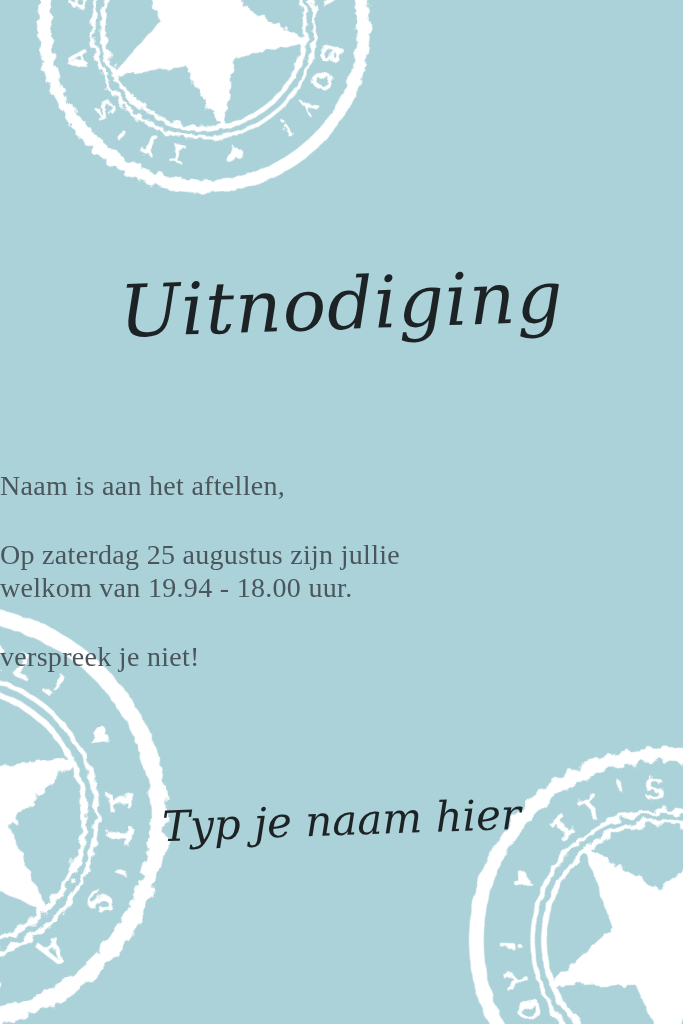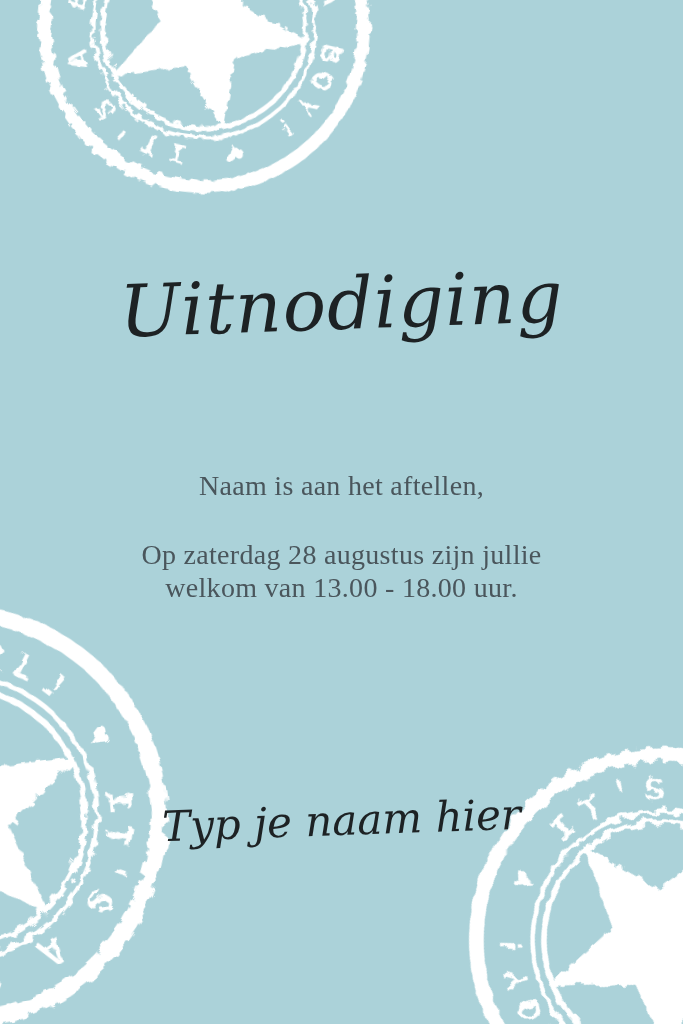--- a/index.html
+++ b/index.html
@@ -40,21 +40,21 @@
     color: #1d2224;
     transform: rotate(-2deg);
   }
 
   
   .body-text {
     position: absolute;
     top: 469px;
     left: 0;
     width: 100%;
-    text-align: center;
+    text-align: left;
     color: #4A565C;
     font-size: 28px;
     line-height: 33px;
     letter-spacing: 0.3px;
   }
   .body-text .para { margin: 0 0 36px 0; }
 
   
   .name-script {
     position: absolute;
@@ -145,22 +145,23 @@
     </svg>
   </div>
 
   <h1 class="title">Uitnodiging</h1>
 
   <div class="body-text">
     <p class="para">
       <span class="line" style="display:block">Naam is aan het aftellen,</span>
     </p>
     <p class="para">
-      <span class="line" style="display:block">Op zaterdag 28 augustus zijn jullie</span>
-      <span class="line" style="display:block">welkom van 13.00 - 18.00 uur.</span>
+      <span class="line" style="display:block">Op zaterdag 25 augustus zijn jullie</span>
+      <span class="line" style="display:block">welkom van 19.94 - 18.00 uur.</span>
     </p>
     <p class="para">
+      <span class="line" style="display:block">verspreek je niet!</span>
     </p>
   </div>
 
   <div class="name-script">Typ je naam hier</div>
 
 </div>
 
 </body></html>

